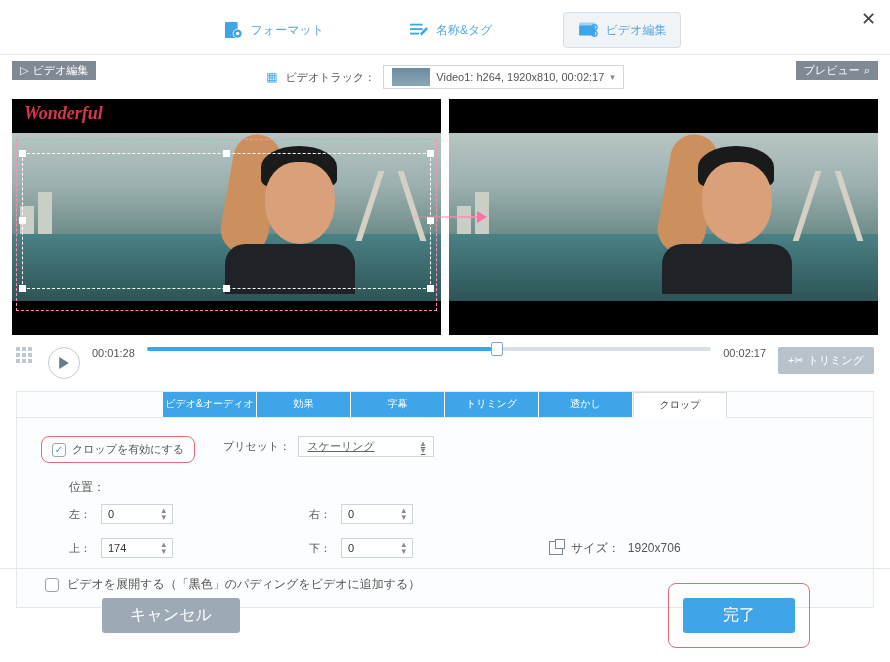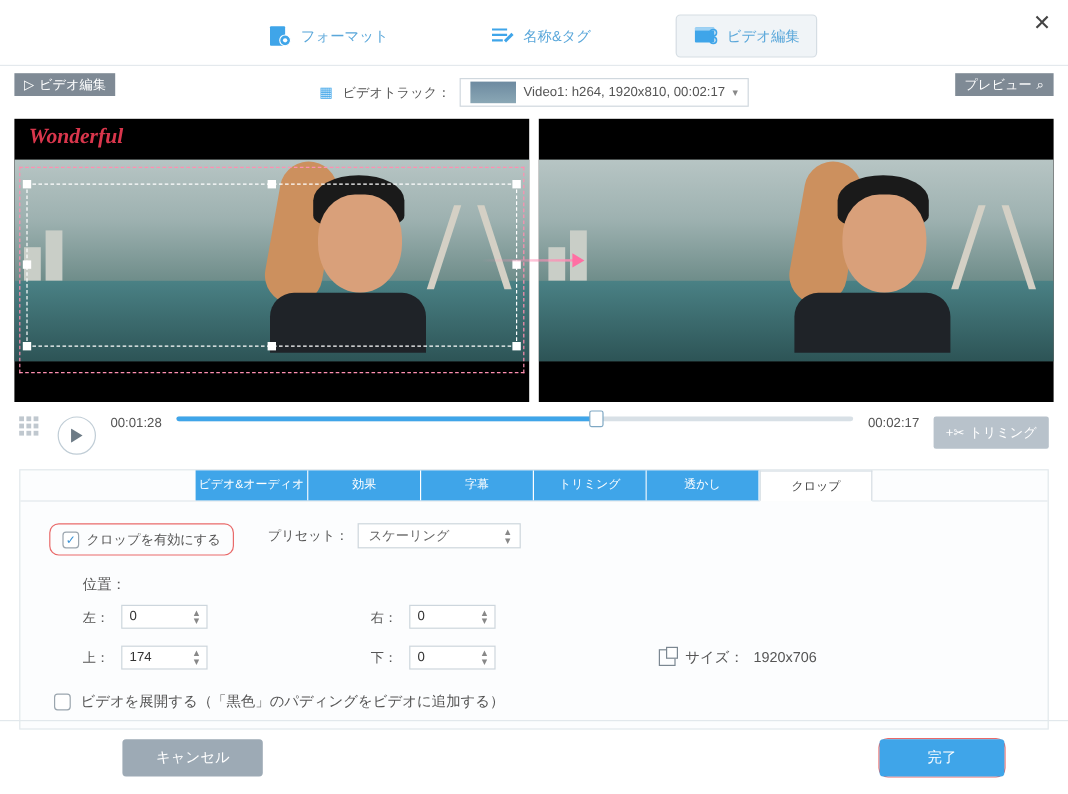--- a/index.html
+++ b/index.html
@@ -67,36 +67,36 @@
 .edit-tabs { display:flex; justify-content:center; border-bottom:1px solid #e2e8ec; }
 .edit-tab { width:94px; text-align:center; padding:5px 0; background:#3fa5e9; color:#fff; font-size:10px; border-right:1px solid #fff; cursor:pointer; }
 .edit-tab.active { background:#fff; color:#444; border:1px solid #d5dde3; border-bottom:1px solid #fff; margin-bottom:-1px; }
 
 .crop-panel { padding:18px 24px 14px; }
 .row1 { display:flex; align-items:flex-start; gap:28px; }
 .enable-wrap { display:flex; align-items:center; gap:6px; border:1.5px solid #e96a6a; border-radius:8px; padding:5px 10px; }
 .chk { width:14px; height:14px; border:1px solid #9aa5ae; border-radius:3px; display:flex; align-items:center; justify-content:center; background:#fff; }
 .chk.checked::after { content:'✓'; font-size:10px; color:#3d94d6; }
 .preset-row { display:flex; align-items:center; gap:8px; }
-.select { border:1px solid #cdd6dd; background:#fff; padding:2px 8px; width:136px; display:flex; justify-content:space-between; align-items:center; font-size:11px; color:#666; }
+.select { border:1px solid #cdd6dd; background:#fff; padding:2px 8px; width:136px; display:flex; justify-content:space-between; align-items:center; font-size:11px; color:#666;text-decoration:underline; }
 .updn { font-size:9px; color:#888; line-height:7px; }
 
 .pos-block { margin-top:16px; padding-left:28px; }
 .pos-label { color:#555; margin-bottom:8px; }
 .pos-grid { display:grid; grid-template-columns: 240px 240px 1fr; row-gap:14px; align-items:center; }
 .pos-cell { display:flex; align-items:center; gap:10px; }
 .num-input { border:1px solid #cdd6dd; background:#fff; width:72px; padding:2px 6px; display:flex; justify-content:space-between; align-items:center; font-size:11px; }
 .size-cell { display:flex; align-items:center; gap:8px; color:#555; }
 
 .expand-row { margin-top:18px; display:flex; align-items:center; gap:8px; padding-left:4px; color:#555; }
 
 .footer { position:absolute; left:0; right:0; bottom:0; border-top:1px solid #e2e8ec; padding:14px 24px; display:flex; justify-content:space-between; align-items:center; }
-.btn { padding:7px 28px; border-radius:3px; font-size:12px; cursor:pointer; text-align:center; }
+.btn { padding:7px 28px; border-radius:3px; font-size:16px; cursor:pointer; text-align:center; }
 .btn-cancel { background:#9daab5; color:#fff; margin-left:78px; }
-.btn-done-wrap { border:1.5px solid #e96a6a; border-radius:8px; padding:0; margin-right:28px; }
+.btn-done-wrap { border:1.5px solid #e96a6a; border-radius:8px; padding:14px; margin-right:56px; }
 .btn-done { background:#3fa5e9; color:#fff; padding:7px 40px; }
 
 .lbl { color:#555; font-size:11px; }
 .sq-ico { width:14px; height:14px; border:1.5px solid #7b8791; display:inline-block; position:relative; }
 .sq-ico::after { content:''; position:absolute; right:-3px; top:-3px; width:8px; height:8px; border:1.5px solid #7b8791; background:#fff; }
 </style>
 </head>
 <body>
 
 <div class="window">

